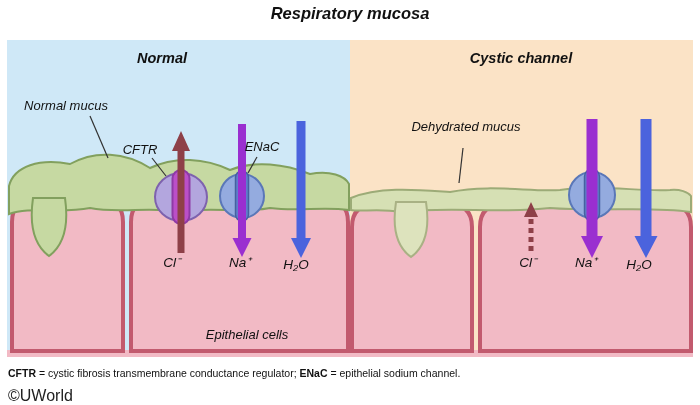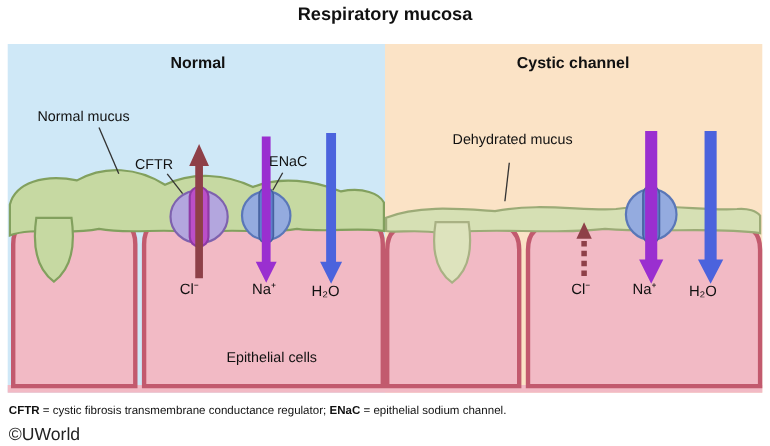--- a/index.html
+++ b/index.html
@@ -1,20 +1,20 @@
 <!DOCTYPE html>
 <html><head>
 <meta charset="utf-8">
 <style>
   html,body{margin:0;padding:0;background:#fff;}
   #stage{
     position:relative;width:700px;height:405px;background:#ffffff;
     font-family:"Liberation Sans", sans-serif;color:#111;overflow:hidden;
   }
-  .lbl{position:absolute;transform:translateX(-50%);white-space:nowrap;font-size:13px;line-height:1.1;}
+  .lbl{position:absolute;transform:translateX(-50%);white-space:nowrap;font-size:13px;line-height:1.1;font-style:italic;}
   .title{font-size:16.5px;font-weight:bold;}
   .panel-heading{font-size:14.5px;font-weight:bold;}
   .ion{font-size:13.5px;}
   .footer{position:absolute;left:8px;top:367px;font-size:10.5px;white-space:nowrap;}
   .footer b{font-weight:bold;}
   .copyright{position:absolute;left:8px;top:387px;font-size:16px;color:#222;}
   svg{position:absolute;left:0;top:0;}
 </style>
 </head>
 <body>
@@ -69,36 +69,36 @@
     <polygon points="296.5,121 305.5,121 305.5,238 311,238 301,258 291,238 296.5,238" fill="#4b63dd"></polygon>
 
     <line x1="531" y1="251" x2="531" y2="216" stroke="#8e4048" stroke-width="5" stroke-dasharray="5 4"></line>
     <polygon points="531,202 524,217 538,217" fill="#8e4048"></polygon>
     <polygon points="586.5,119 597.5,119 597.5,236 603,236 592,258 581,236 586.5,236" fill="#9a2fd0"></polygon>
     <polygon points="640.5,119 651.5,119 651.5,236 657.5,236 646,258 634.5,236 640.5,236" fill="#4b63dd"></polygon>
   </svg>
 
   <div class="lbl title" style="left:350px;top:4px;">Respiratory mucosa</div>
 
-  <div class="lbl panel-heading" style="left:180px;top:51px;">Normal</div>
+  <div class="lbl panel-heading" style="left:162px;top:51px;">Normal</div>
   <div class="lbl panel-heading" style="left:521px;top:51px;">Cystic channel</div>
 
-  <div class="lbl" style="left:76px;top:99px;">Normal mucus</div>
+  <div class="lbl" style="left:66px;top:99px;">Normal mucus</div>
   <div class="lbl" style="left:140px;top:143px;">CFTR</div>
   <div class="lbl" style="left:262px;top:140px;">ENaC</div>
   <div class="lbl" style="left:466px;top:120px;text-align:center;">Dehydrated mucus</div>
 
   <div class="lbl ion" style="left:172px;top:256px;">Cl⁻</div>
   <div class="lbl ion" style="left:240px;top:256px;">Na⁺</div>
   <div class="lbl ion" style="left:296px;top:258px;">H₂O</div>
 
   <div class="lbl ion" style="left:528px;top:256px;">Cl⁻</div>
   <div class="lbl ion" style="left:586px;top:256px;">Na⁺</div>
   <div class="lbl ion" style="left:639px;top:258px;">H₂O</div>
 
-  <div class="lbl" style="left:230px;top:318px;padding-left:34px;">Epithelial cells</div>
+  <div class="lbl" style="left:230px;top:328px;padding-left:34px;">Epithelial cells</div>
 
   <div class="footer">
     <b>CFTR</b><span> = cystic fibrosis transmembrane conductance regulator;  </span><b>ENaC</b><span> = epithelial sodium channel.</span>
   </div>
 
   <div class="copyright">©UWorld</div>
 </div>
 
 </body></html>

